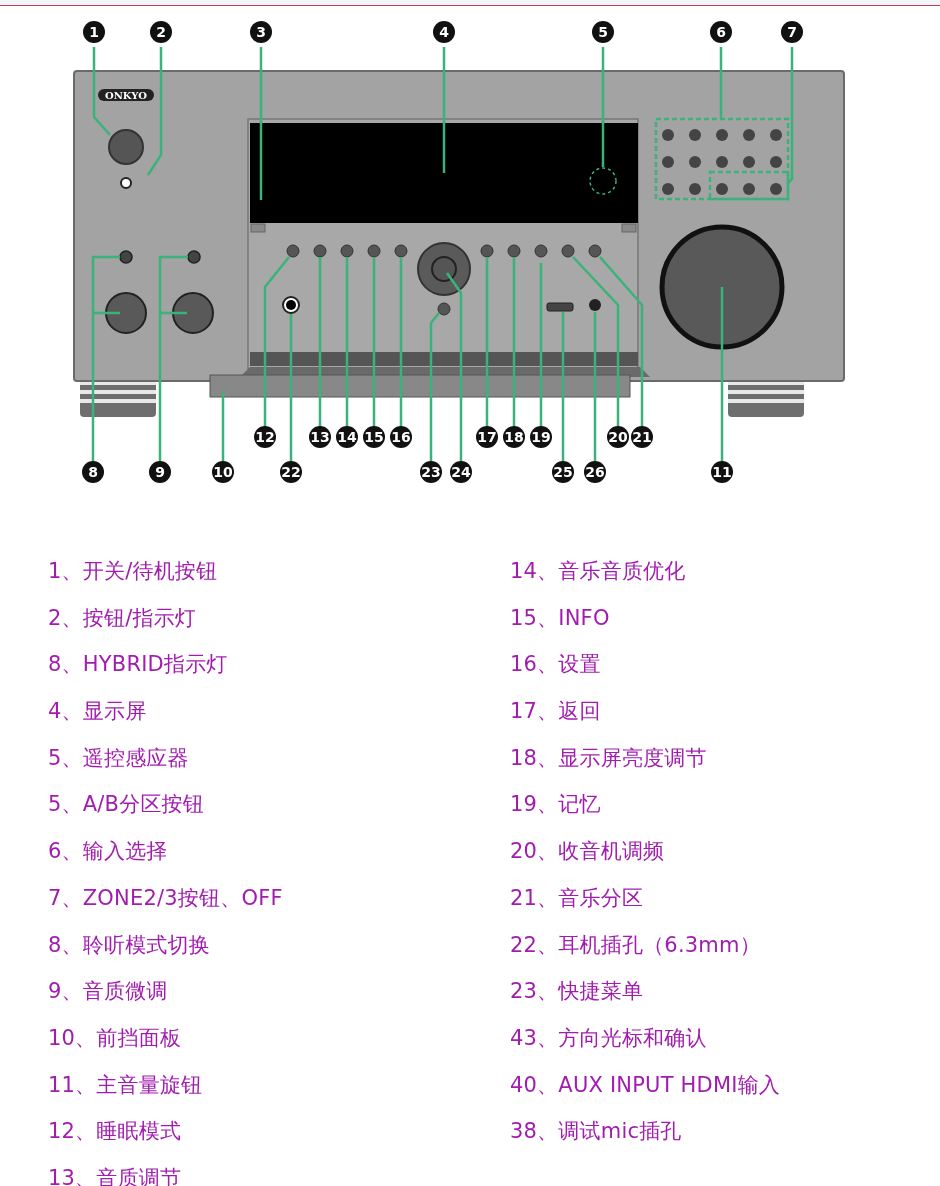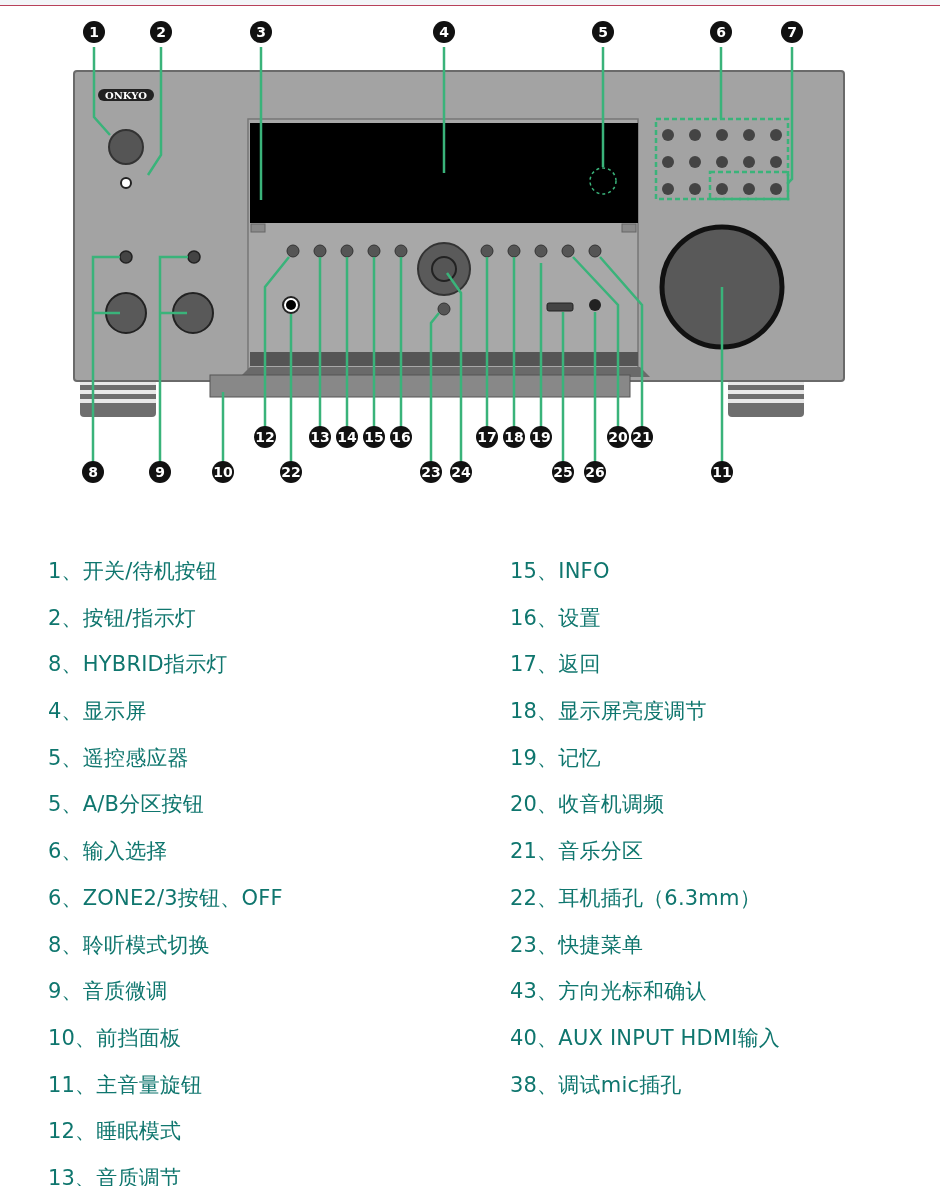--- a/index.html
+++ b/index.html
@@ -5,21 +5,21 @@
   * { box-sizing: border-box; margin: 0; padding: 0; }
   html, body { width: 940px; height: 1186px; background: #ffffff; overflow: hidden; }
   body { font-family: "DejaVu Sans", "Liberation Sans", sans-serif; color: #333; position: relative; }
   .top-band { position: absolute; left: 0; top: 0; width: 940px; height: 6px; background: #f3f5f8; border-bottom: 1px solid #b8415a; }
   .figure { position: absolute; left: 0; top: 7px; width: 940px; height: 520px; }
   .figure svg { width: 940px; height: 520px; display: block; }
   .legend { position: absolute; top: 548px; left: 0; width: 940px; }
   .col { position: absolute; top: 0; }
   .col.left { left: 48px; }
   .col.right { left: 510px; }
-  .item { height: 46.7px; line-height: 46.7px; font-size: 21px; color: #0f766e; white-space: nowrap; letter-spacing: 0.2px; }
+  .item { height: 46.7px; line-height: 46.7px; font-size: 21px; color: #a21caf; white-space: nowrap; letter-spacing: 0.2px; }
   .num-lbl { font-family: "DejaVu Sans", sans-serif; font-weight: bold; font-size: 14px; fill: #fff; }
 </style>
 </head>
 <body>
 
 <div class="top-band"></div>
 
 <div class="figure">
 <svg viewBox="0 0 940 520" xmlns="http://www.w3.org/2000/svg">
 
@@ -203,29 +203,30 @@
 
 <div class="legend">
   <div class="col left">
     <div class="item">1、开关/待机按钮</div>
     <div class="item">2、按钮/指示灯</div>
     <div class="item">8、HYBRID指示灯</div>
     <div class="item">4、显示屏</div>
     <div class="item">5、遥控感应器</div>
     <div class="item">5、A/B分区按钮</div>
     <div class="item">6、输入选择</div>
-    <div class="item">6、ZONE2/3按钮、OFF</div>
+    <div class="item">7、ZONE2/3按钮、OFF</div>
     <div class="item">8、聆听模式切换</div>
     <div class="item">9、音质微调</div>
     <div class="item">10、前挡面板</div>
     <div class="item">11、主音量旋钮</div>
     <div class="item">12、睡眠模式</div>
     <div class="item">13、音质调节</div>
   </div>
   <div class="col right">
+    <div class="item">14、音乐音质优化</div>
     <div class="item">15、INFO</div>
     <div class="item">16、设置</div>
     <div class="item">17、返回</div>
     <div class="item">18、显示屏亮度调节</div>
     <div class="item">19、记忆</div>
     <div class="item">20、收音机调频</div>
     <div class="item">21、音乐分区</div>
     <div class="item">22、耳机插孔（6.3mm）</div>
     <div class="item">23、快捷菜单</div>
     <div class="item">43、方向光标和确认</div>

